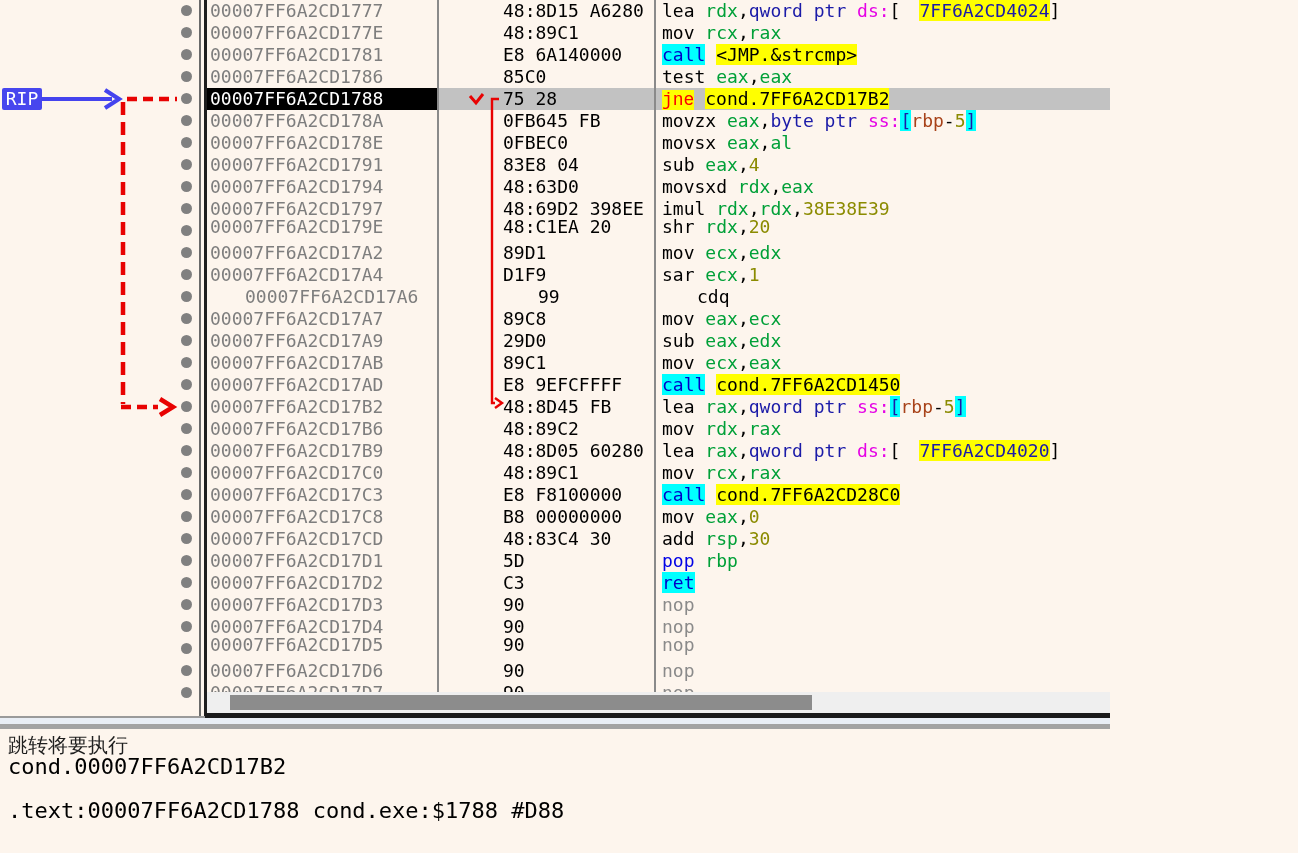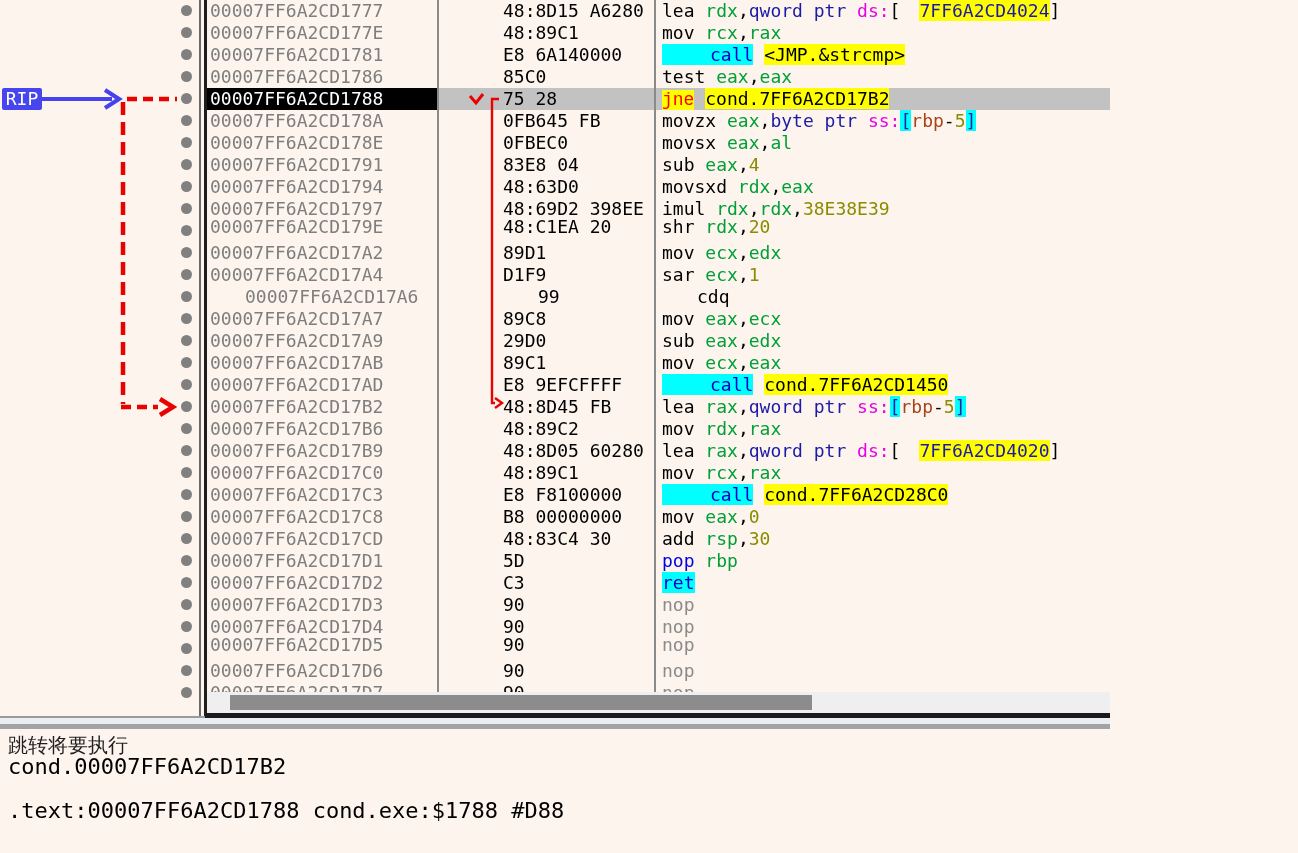--- a/index.html
+++ b/index.html
@@ -21,21 +21,21 @@
   .tk-mn{color:#000000;}
   .tk-reg{color:#00A038;}
   .tk-ptr{color:#1B1BA8;}
   .tk-seg{color:#E503E5;}
   .tk-imm{color:#8B8B00;}
   .tk-mreg{color:#A8431A;}
   .tk-cyb{color:#1B1BA8;background:#00FFFF;}
   .tk-ahl{color:#1B1BA8;background:#FFFF00;margin-left:19px;}
   .tk-hl{color:#000000;background:#FFFF00;}
   .tk-jcc{color:#FB0000;background:#FFFF00;font-family:Liberation Mono, monospace;}
-  .tk-callm{color:#0000C8;background:#00FFFF;padding-left:48px;}
+  .tk-callm{color:#0000C8;background:#00FFFF;}
   .tk-retm{color:#0000C8;background:#00FFFF;}
   .tk-stk{color:#0202E6;margin-top:32px;}
   .tk-nopm{color:#8A8A8A;}
   .tk-sp{color:#000000;}
   
   .vsep{position:absolute;top:0;width:2px;height:692px;background:#8A8A8A;}
   .sep-addr{left:437px;}
   .sep-bytes{left:654px;}
   .sep-cmt{left:1139px;background:#787878;}
   .sideline1{position:absolute;left:199px;top:0;width:2px;height:718px;background:#6A6A6A;}

